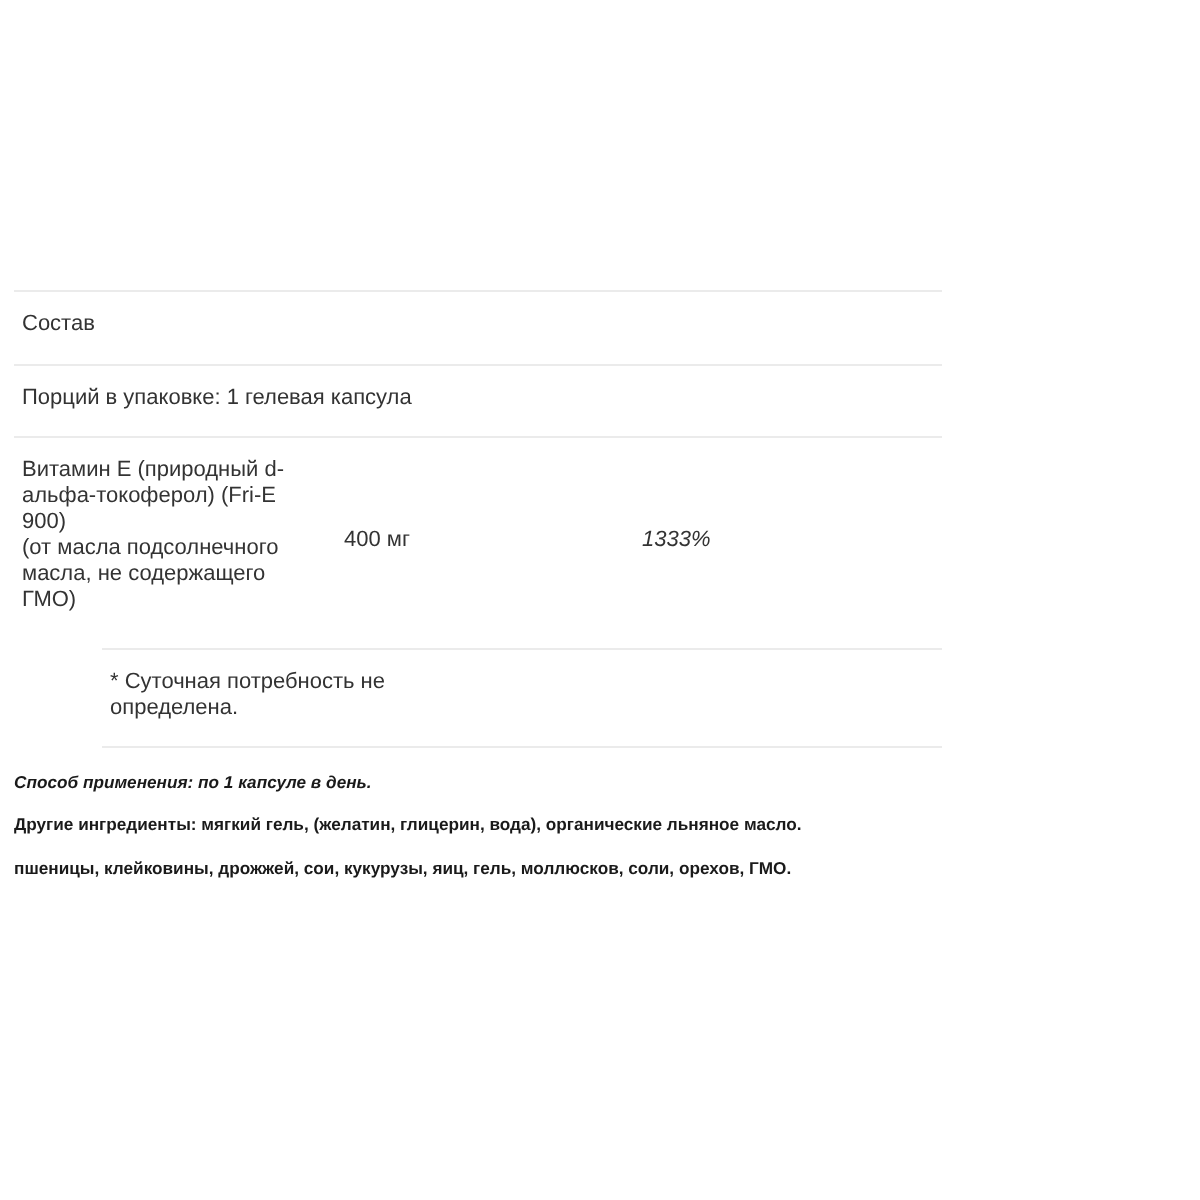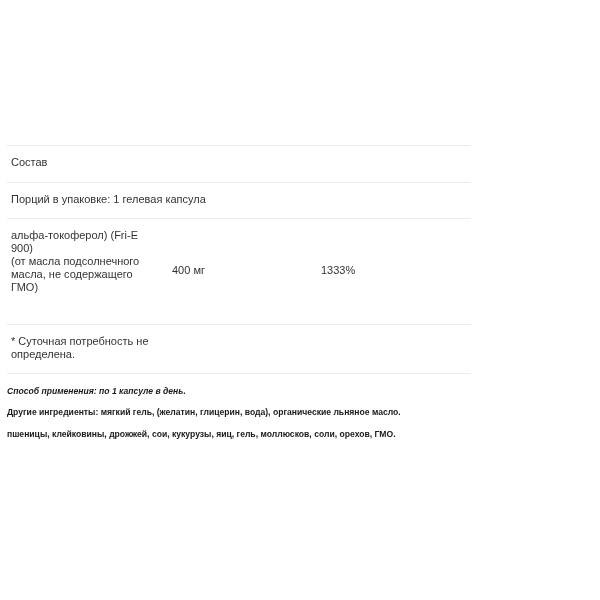--- a/index.html
+++ b/index.html
@@ -34,22 +34,22 @@
       line-height: 13px;
       color: #333;
     }
     .row-header { height: 36px; }
     .row-header .cell { position: absolute; left: 4px; top: 10px; }
     .row-serving { height: 35px; text-align: right; }
     .row-serving .cell { position: absolute; left: 4px; top: 10px; }
     .row-vitamin { height: 105px; }
     .row-vitamin .name { position: absolute; left: 4px; top: 10px; width: 140px; }
     .row-vitamin .amount { position: absolute; left: 165px; top: 45px; }
-    .row-vitamin .dv { position: absolute; left: 314px; top: 45px; }
-    .row-note { height: 48px; }
+    .row-vitamin .dv { position: absolute; left: 314px; top: 45px; font-style: italic; }
+    .row-note { height: 48px; margin-left: 44px; }
     .row-note .cell { position: absolute; left: 4px; top: 10px; width: 150px; }
 
     .para {
       position: absolute;
       left: 7px;
       width: 580px;
       font-size: 8.6px;
       line-height: 12px;
       font-weight: bold;
       color: #1a1a1a;
@@ -63,20 +63,21 @@
 
 <div class="facts-table">
   <div class="row row-header">
     <div class="cell">Состав</div>
   </div>
   <div class="row row-serving">
     <div class="cell">Порций в упаковке: 1 гелевая капсула</div>
   </div>
   <div class="row row-vitamin">
     <div class="cell name">
+      <div>Витамин E (природный d-</div>
       <div>альфа-токоферол) (Fri-E</div>
       <div>900)</div>
       <div>(от масла подсолнечного</div>
       <div>масла, не содержащего</div>
       <div>ГМО)</div>
     </div>
     <div class="cell amount">400 мг</div>
     <div class="cell dv">1333%</div>
   </div>
   <div class="row row-note last">

